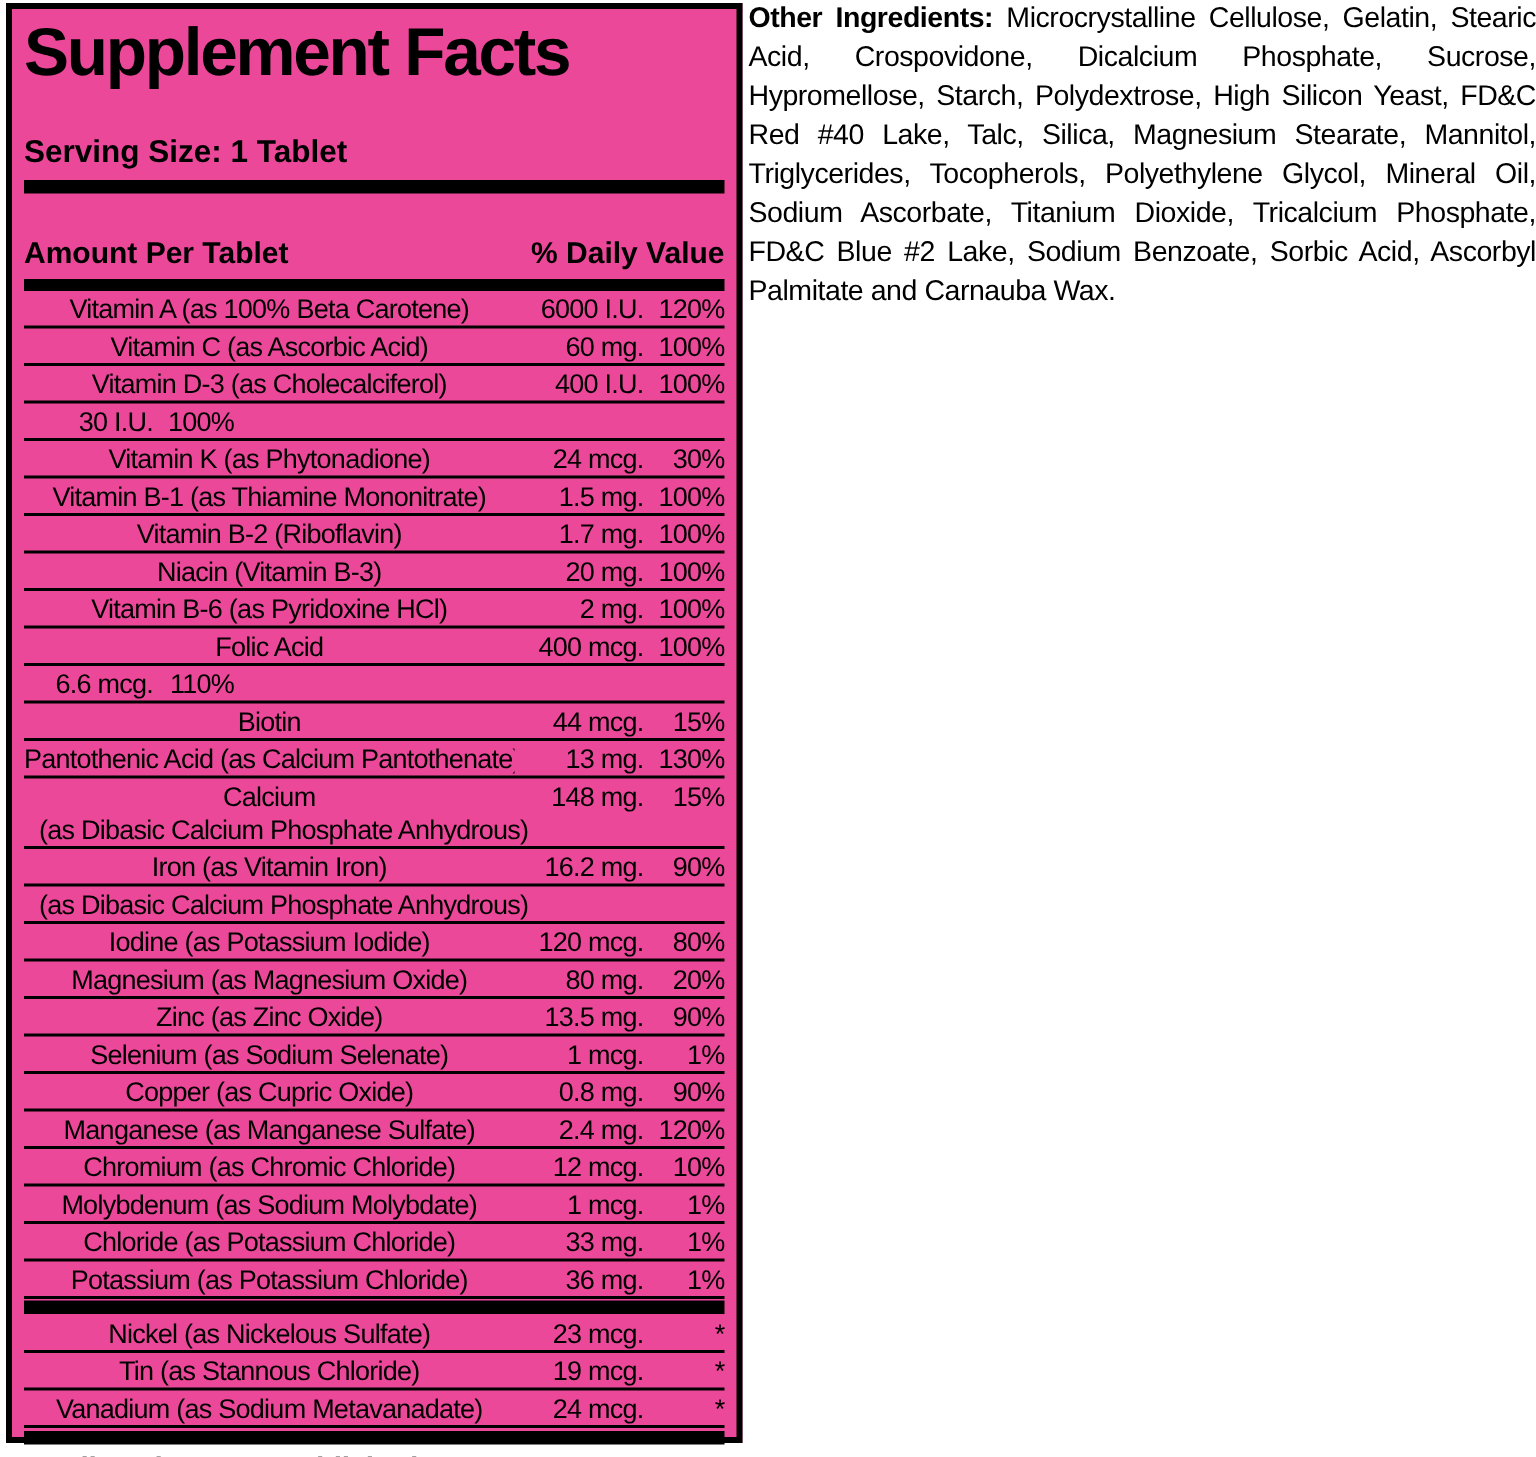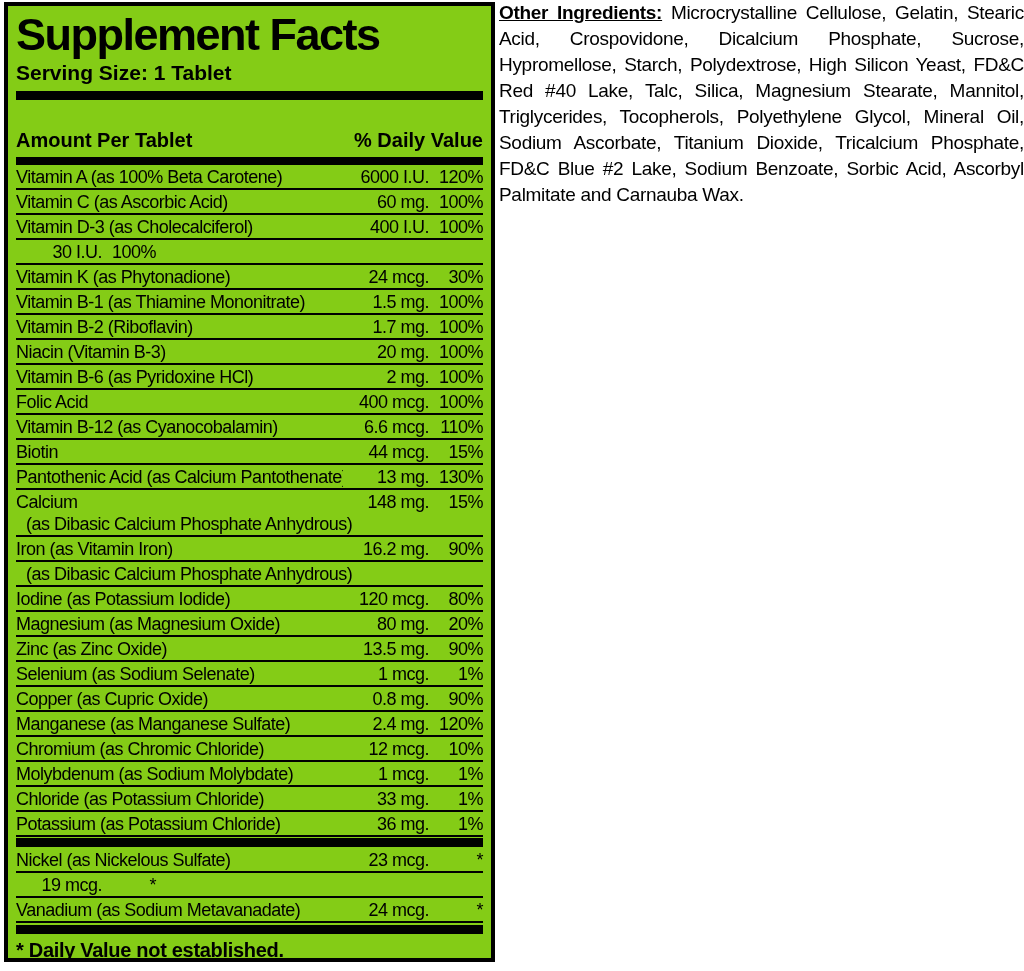--- a/index.html
+++ b/index.html
@@ -10,36 +10,37 @@
     color: #000;
     overflow: hidden;
     position: relative;
   }
   
   .panel {
     position: absolute;
     left: 4px; top: 2px;
     width: 491px; height: 960px;
     border: 4px solid #000;
-    background: #84cc16;
+    background: #ec4899;
     padding: 0 8px;
   }
   .sf-title {
     font-size: 45px;
     font-weight: bold;
     letter-spacing: -1.5px;
     line-height: 50px;
     margin-top: 4px;
     white-space: nowrap;
   }
   .serving {
     font-size: 21px;
     font-weight: bold;
     line-height: 26px;
     margin-bottom: 5px;
+    margin-top: 29px;
   }
   .bar-thick {
     height: 9px;
     background: #000;
   }
   .col-header {
     display: flex;
     justify-content: space-between;
     align-items: baseline;
     font-size: 20px;
@@ -54,21 +55,21 @@
     border-bottom: 2px solid #000;
     padding: 1px 0 0 0;
   }
   .row-main {
     display: flex;
     align-items: baseline;
     font-size: 18px;
     letter-spacing: -0.5px;
     line-height: 22px;
   }
-  .r-name { flex: 1; white-space: nowrap; overflow: hidden; }
+  .r-name { flex: 1; white-space: nowrap; overflow: hidden; text-align: center; }
   .r-amount { width: 86px; text-align: right; white-space: nowrap; }
   .r-dv { width: 54px; text-align: right; white-space: nowrap; }
   .row-sub {
     font-size: 18px;
     letter-spacing: -0.5px;
     line-height: 22px;
     padding-left: 10px;
     white-space: nowrap;
   }
   .row-divider {
@@ -86,21 +87,21 @@
   
   .other-ingredients {
     position: absolute;
     left: 499px; top: 0px;
     width: 525px;
     font-size: 19px;
     letter-spacing: -0.3px;
     line-height: 26px;
     text-align: justify;
   }
-  .other-ingredients .lead { font-weight: bold; text-decoration: underline; }
+  .other-ingredients .lead { font-weight: bold; }
 </style>
 </head>
 <body>
 
 <div class="panel">
   <div class="sf-title">Supplement Facts</div>
   <div class="serving">Serving Size: 1 Tablet</div>
   <div class="bar-thick"></div>
   <div class="col-header">
     <span>Amount Per Tablet</span>
@@ -183,21 +184,20 @@
       <div class="row">
     <div class="row-main">
       <span class="r-name">Folic Acid</span>
       <span class="r-amount">400 mcg.</span>
       <span class="r-dv">100%</span>
     </div>
 
   </div>
       <div class="row">
     <div class="row-main">
-      <span class="r-name">Vitamin B-12 (as Cyanocobalamin)</span>
       <span class="r-amount">6.6 mcg.</span>
       <span class="r-dv">110%</span>
     </div>
 
   </div>
       <div class="row">
     <div class="row-main">
       <span class="r-name">Biotin</span>
       <span class="r-amount">44 mcg.</span>
       <span class="r-dv">15%</span>
@@ -315,20 +315,21 @@
       <div class="row">
     <div class="row-main">
       <span class="r-name">Nickel (as Nickelous Sulfate)</span>
       <span class="r-amount">23 mcg.</span>
       <span class="r-dv">*</span>
     </div>
 
   </div>
       <div class="row">
     <div class="row-main">
+      <span class="r-name">Tin (as Stannous Chloride)</span>
       <span class="r-amount">19 mcg.</span>
       <span class="r-dv">*</span>
     </div>
 
   </div>
       <div class="row">
     <div class="row-main">
       <span class="r-name">Vanadium (as Sodium Metavanadate)</span>
       <span class="r-amount">24 mcg.</span>
       <span class="r-dv">*</span>

